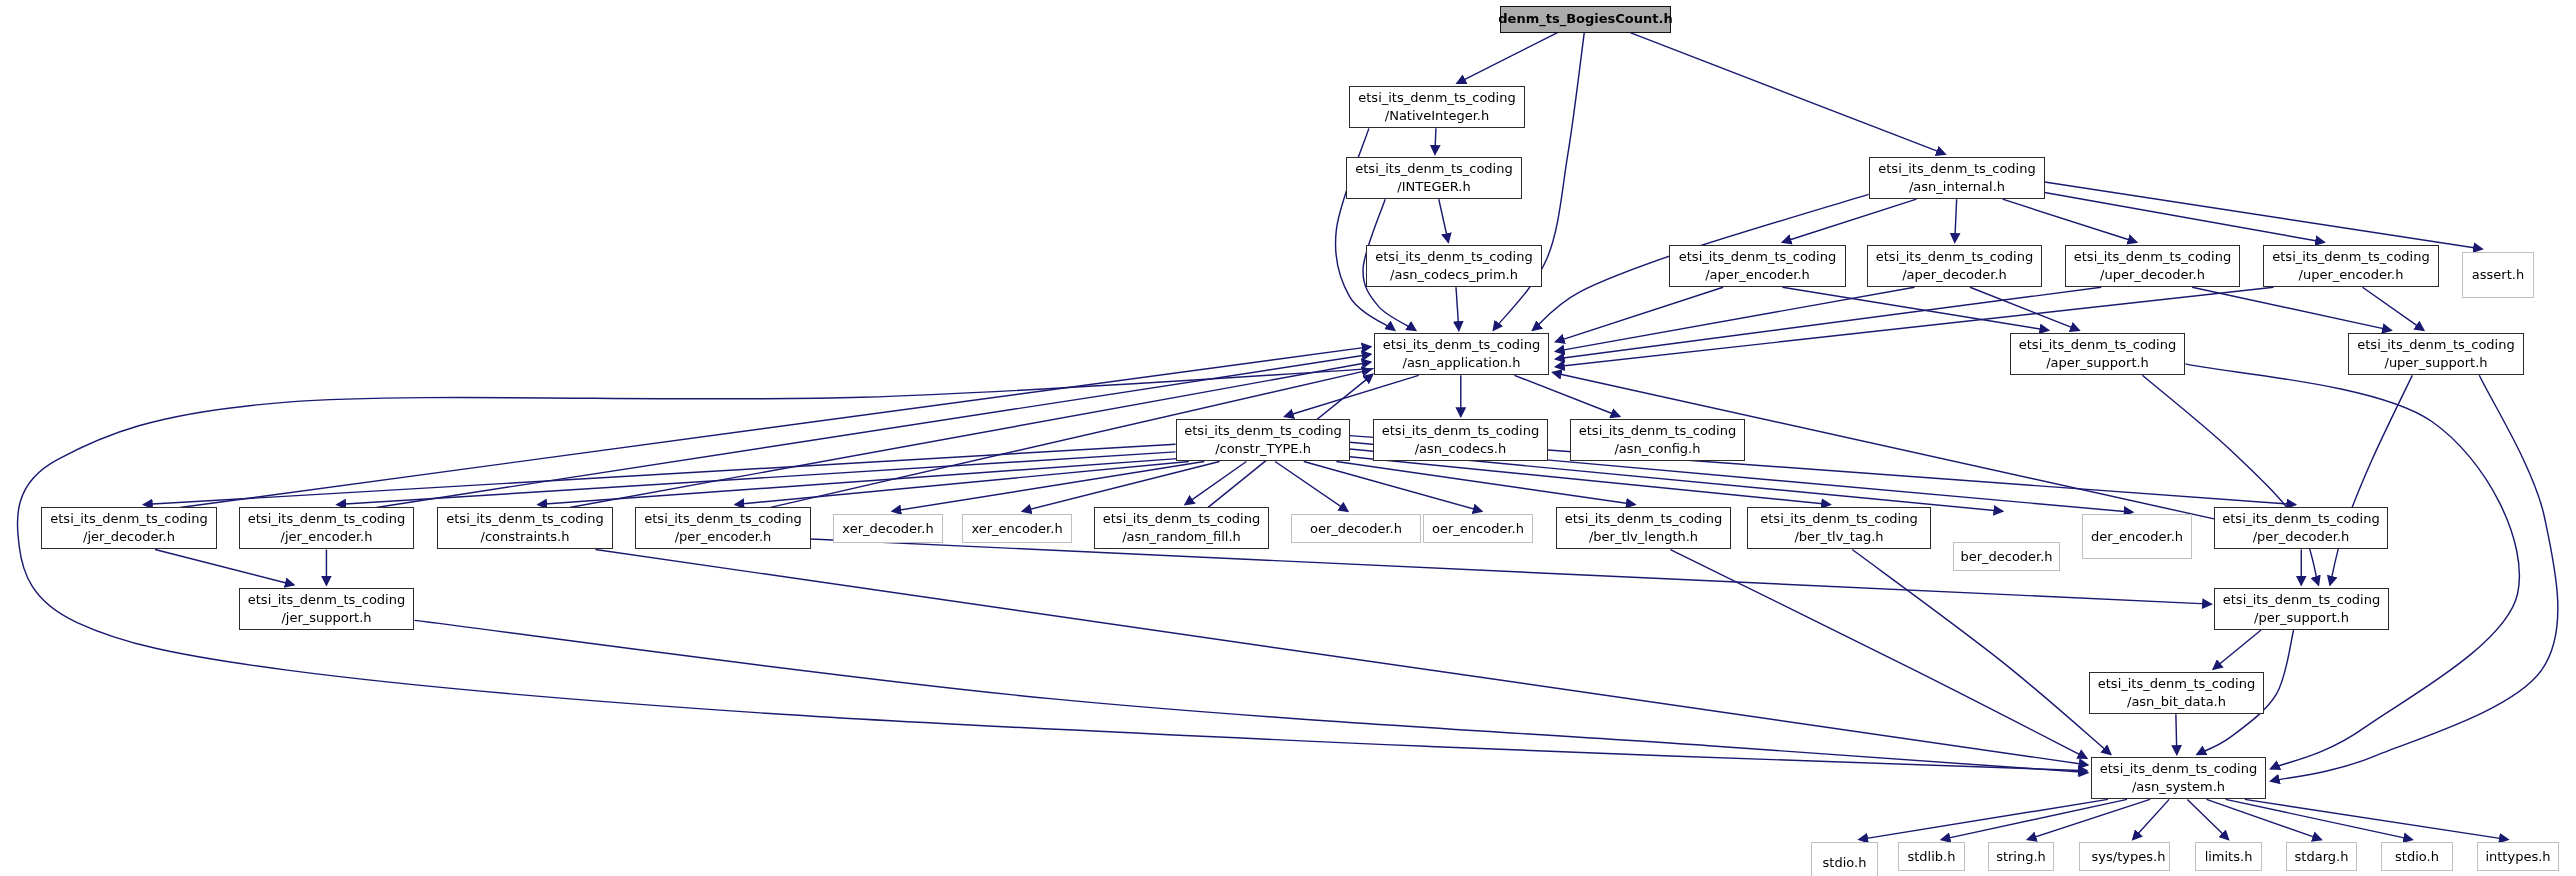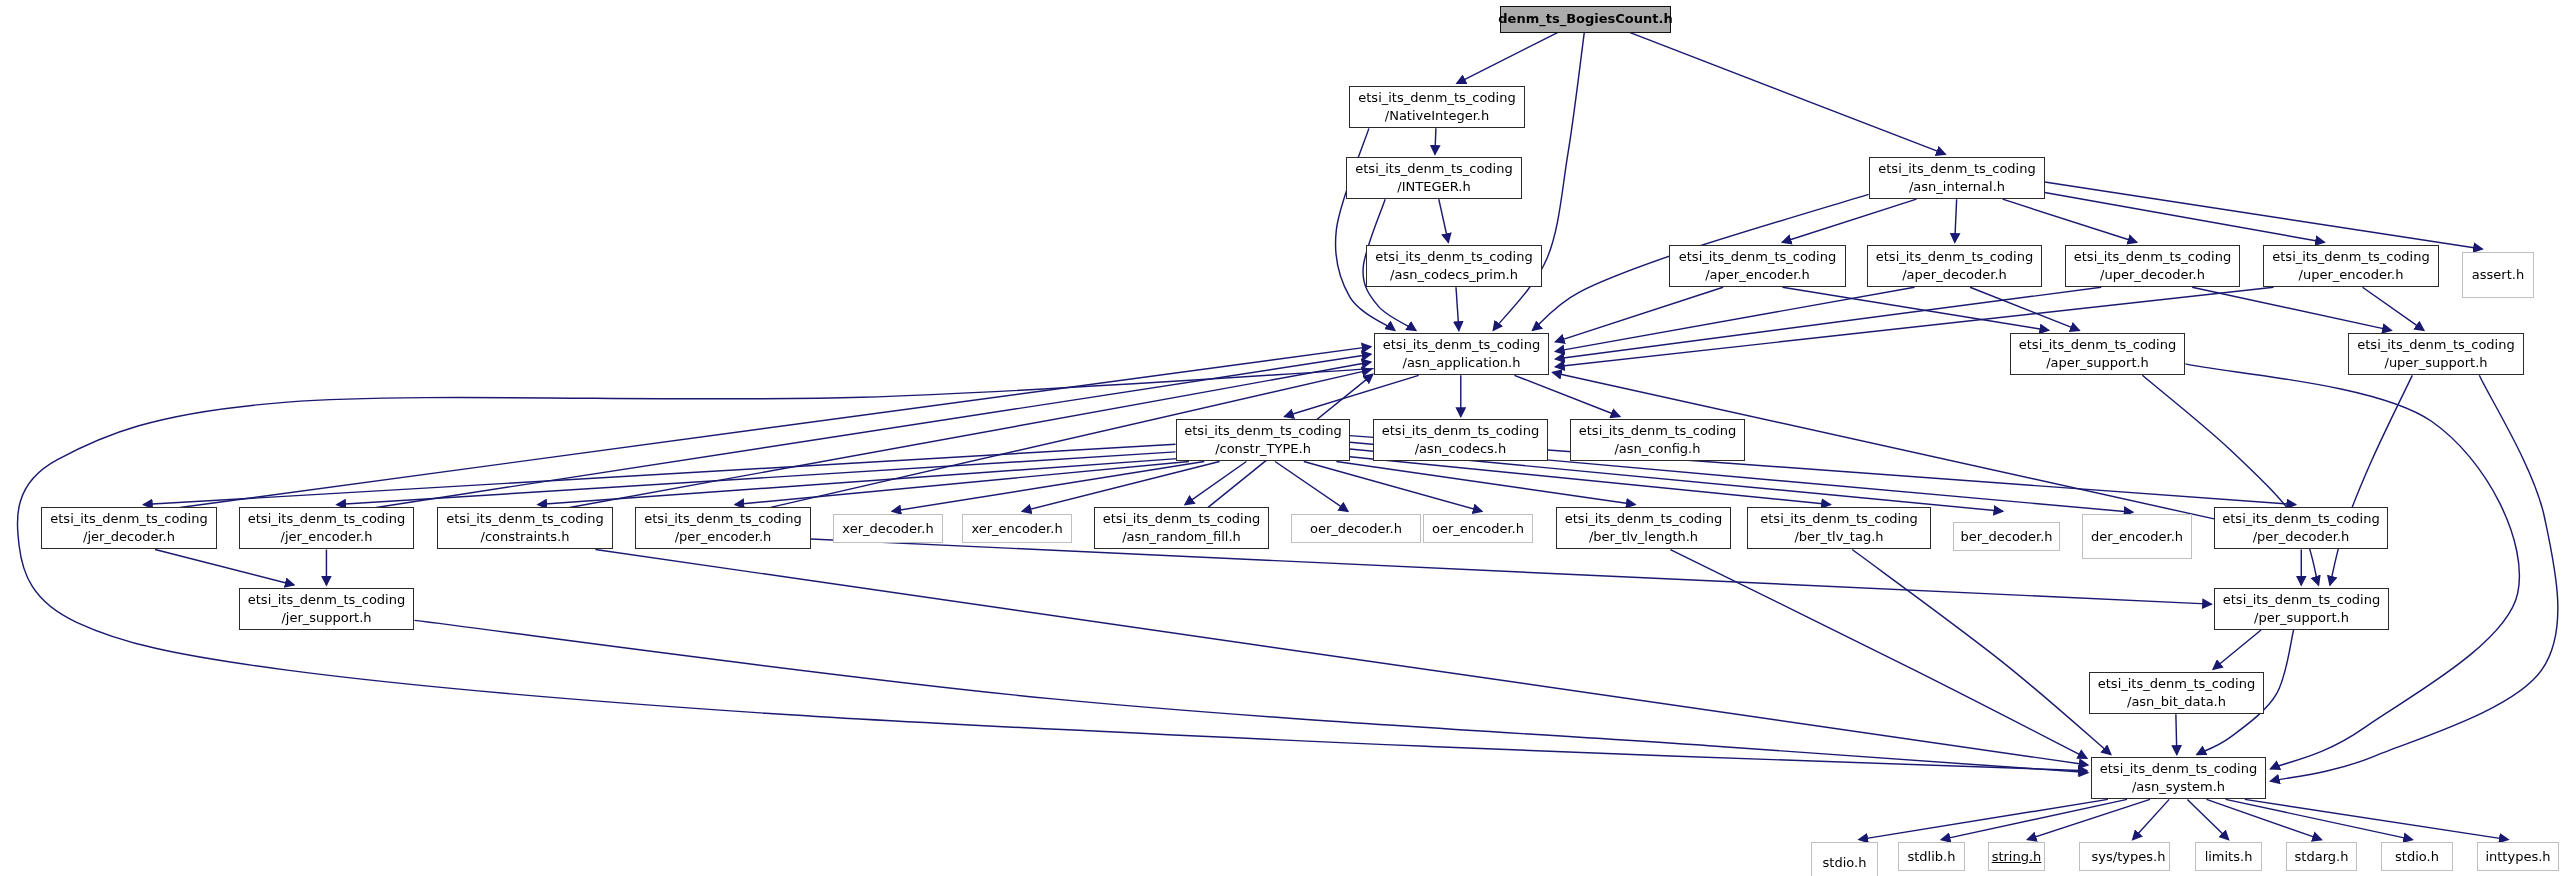--- a/index.html
+++ b/index.html
@@ -203,21 +203,21 @@
         <span>oer_encoder.h</span>
       </div>
       <div class="node project" style="left: 1556px; top: 507px; width: 175px; height: 42px;">
         <span>etsi_its_denm_ts_coding</span>
         <span>/ber_tlv_length.h</span>
       </div>
       <div class="node project" style="left: 1747px; top: 507px; width: 184px; height: 42px;">
         <span>etsi_its_denm_ts_coding</span>
         <span>/ber_tlv_tag.h</span>
       </div>
-      <div class="node external" style="left: 1953px; top: 522px; width: 107px; height: 29px;">
+      <div class="node external" style="left: 1953px; top: 542px; width: 107px; height: 29px;">
         <span>ber_decoder.h</span>
       </div>
       <div class="node external" style="left: 2082px; top: 514px; width: 110px; height: 45px;">
         <span>der_encoder.h</span>
       </div>
       <div class="node project" style="left: 2214px; top: 507px; width: 174px; height: 42px;">
         <span>etsi_its_denm_ts_coding</span>
         <span>/per_decoder.h</span>
       </div>
       <div class="node project" style="left: 239px; top: 588px; width: 175px; height: 42px;">
@@ -235,21 +235,21 @@
       <div class="node project" style="left: 2091px; top: 757px; width: 175px; height: 42px;">
         <span>etsi_its_denm_ts_coding</span>
         <span>/asn_system.h</span>
       </div>
       <div class="node external" style="left: 1811px; top: 842px; width: 67px; height: 42px;">
         <span>stdio.h</span>
       </div>
       <div class="node external" style="left: 1898px; top: 842px; width: 67px; height: 29px;">
         <span>stdlib.h</span>
       </div>
-      <div class="node external" style="left: 1988px; top: 842px; width: 57px; height: 29px; text-decoration: underline;">
+      <div class="node external" style="left: 1988px; top: 842px; width: 66px; height: 29px;">
         <span>string.h</span>
       </div>
       <div class="node external" style="left: 2079px; top: 842px; width: 91px; height: 29px; padding-left: 8px;">
         <span>sys/types.h</span>
       </div>
       <div class="node external" style="left: 2195px; top: 842px; width: 67px; height: 29px;">
         <span>limits.h</span>
       </div>
       <div class="node external" style="left: 2286px; top: 842px; width: 71px; height: 29px;">
         <span>stdarg.h</span>

